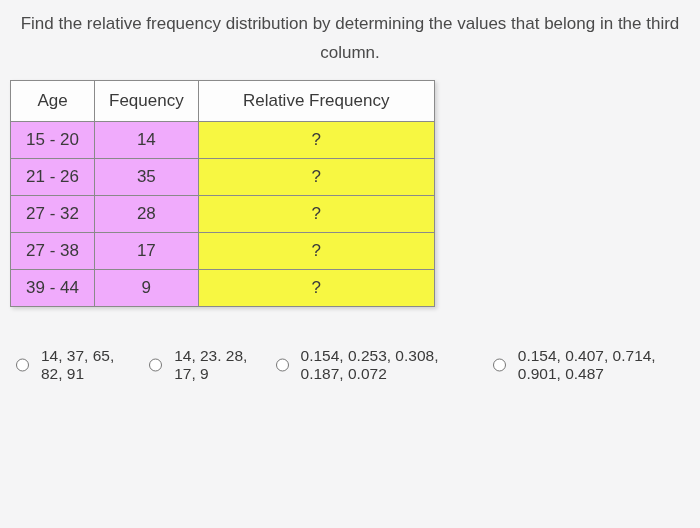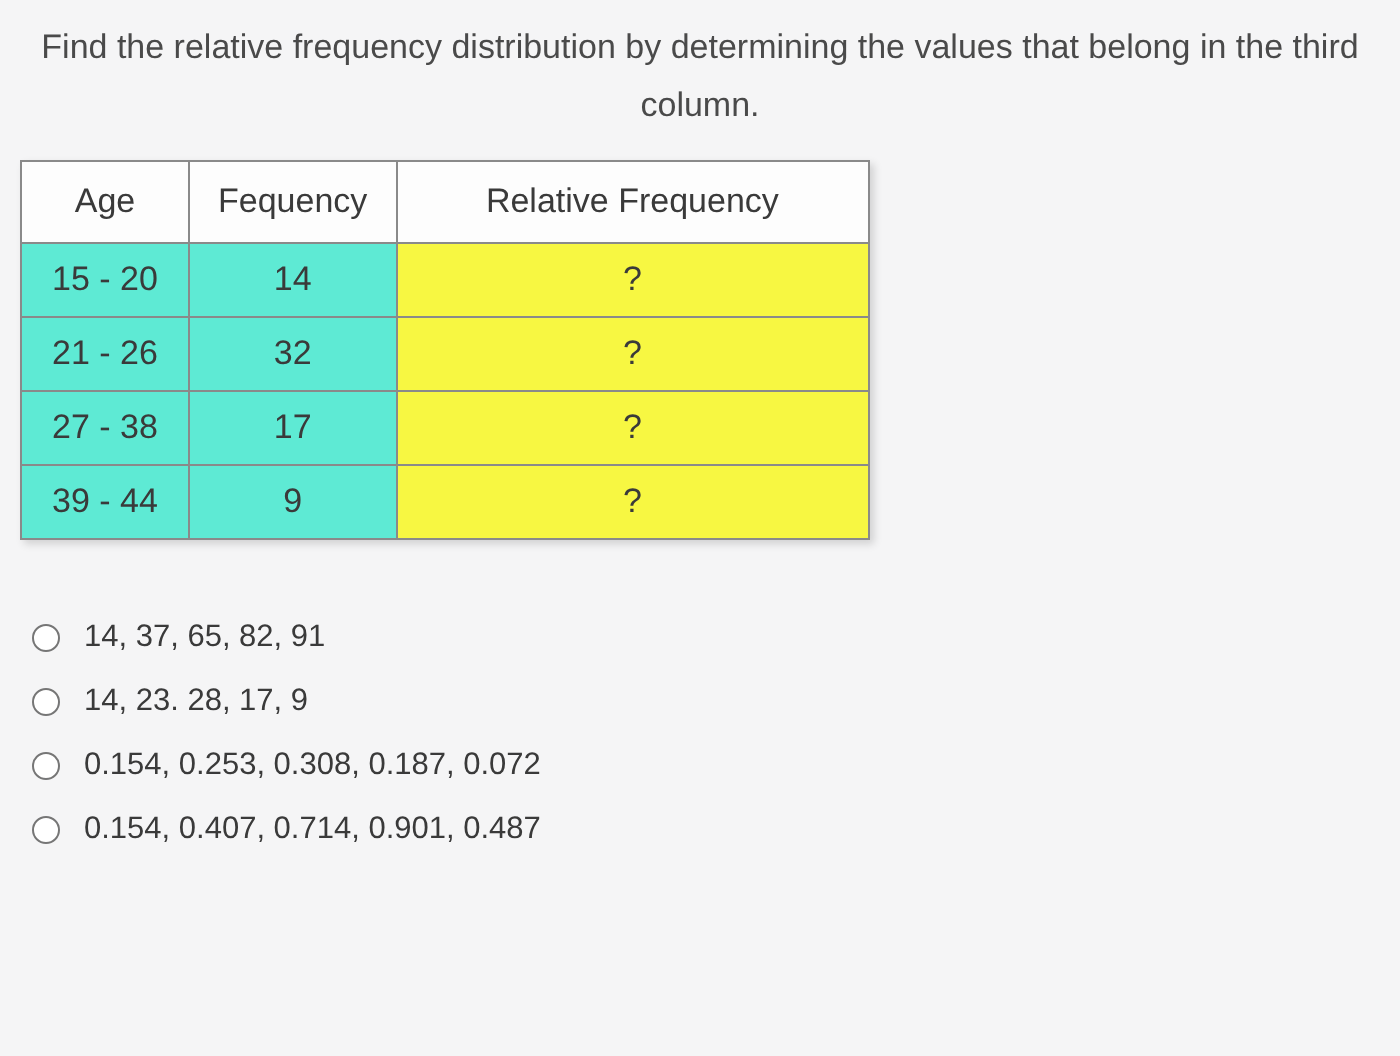--- a/index.html
+++ b/index.html
@@ -20,21 +20,21 @@
     font-size: 17px;
     color: #4a4a4a;
     line-height: 1.7;
     margin-bottom: 12px;
     text-align: center;
   }
   table {
     border-collapse: collapse;
     margin-bottom: 40px;
     box-shadow: 2px 2px 4px rgba(0,0,0,0.15);
-    background: #5eead4;
+    background: #f0abfc;
   }
   th, td {
     border: 1px solid #8a8a8a;
     font-size: 17px;
     color: #3a3a3a;
     text-align: center;
     vertical-align: middle;
     font-weight: normal;
   }
   th {
@@ -43,21 +43,21 @@
   }
   td {
     padding: 8px 14px;
   }
   .col-age { width: 84px; }
   .col-freq { width: 100px; }
   .col-rel { width: 236px; }
   .hl { background: #f7f742; }
   .options {
     display: flex;
-    flex-direction: column;
+    flex-direction: row;
     gap: 14px;
   }
   .option {
     display: flex;
     align-items: center;
     gap: 10px;
     font-size: 15.5px;
     color: #3a3a3a;
   }
   .option input[type=radio] {
@@ -81,21 +81,26 @@
       </tr>
     </thead>
     <tbody>
       <tr>
         <td>15 - 20</td>
         <td>14</td>
         <td class="hl">?</td>
       </tr>
       <tr>
         <td>21 - 26</td>
-        <td>32</td>
+        <td>35</td>
+        <td class="hl">?</td>
+      </tr>
+      <tr>
+        <td>27 - 32</td>
+        <td>28</td>
         <td class="hl">?</td>
       </tr>
       <tr>
         <td>27 - 38</td>
         <td>17</td>
         <td class="hl">?</td>
       </tr>
       <tr>
         <td>39 - 44</td>
         <td>9</td>

